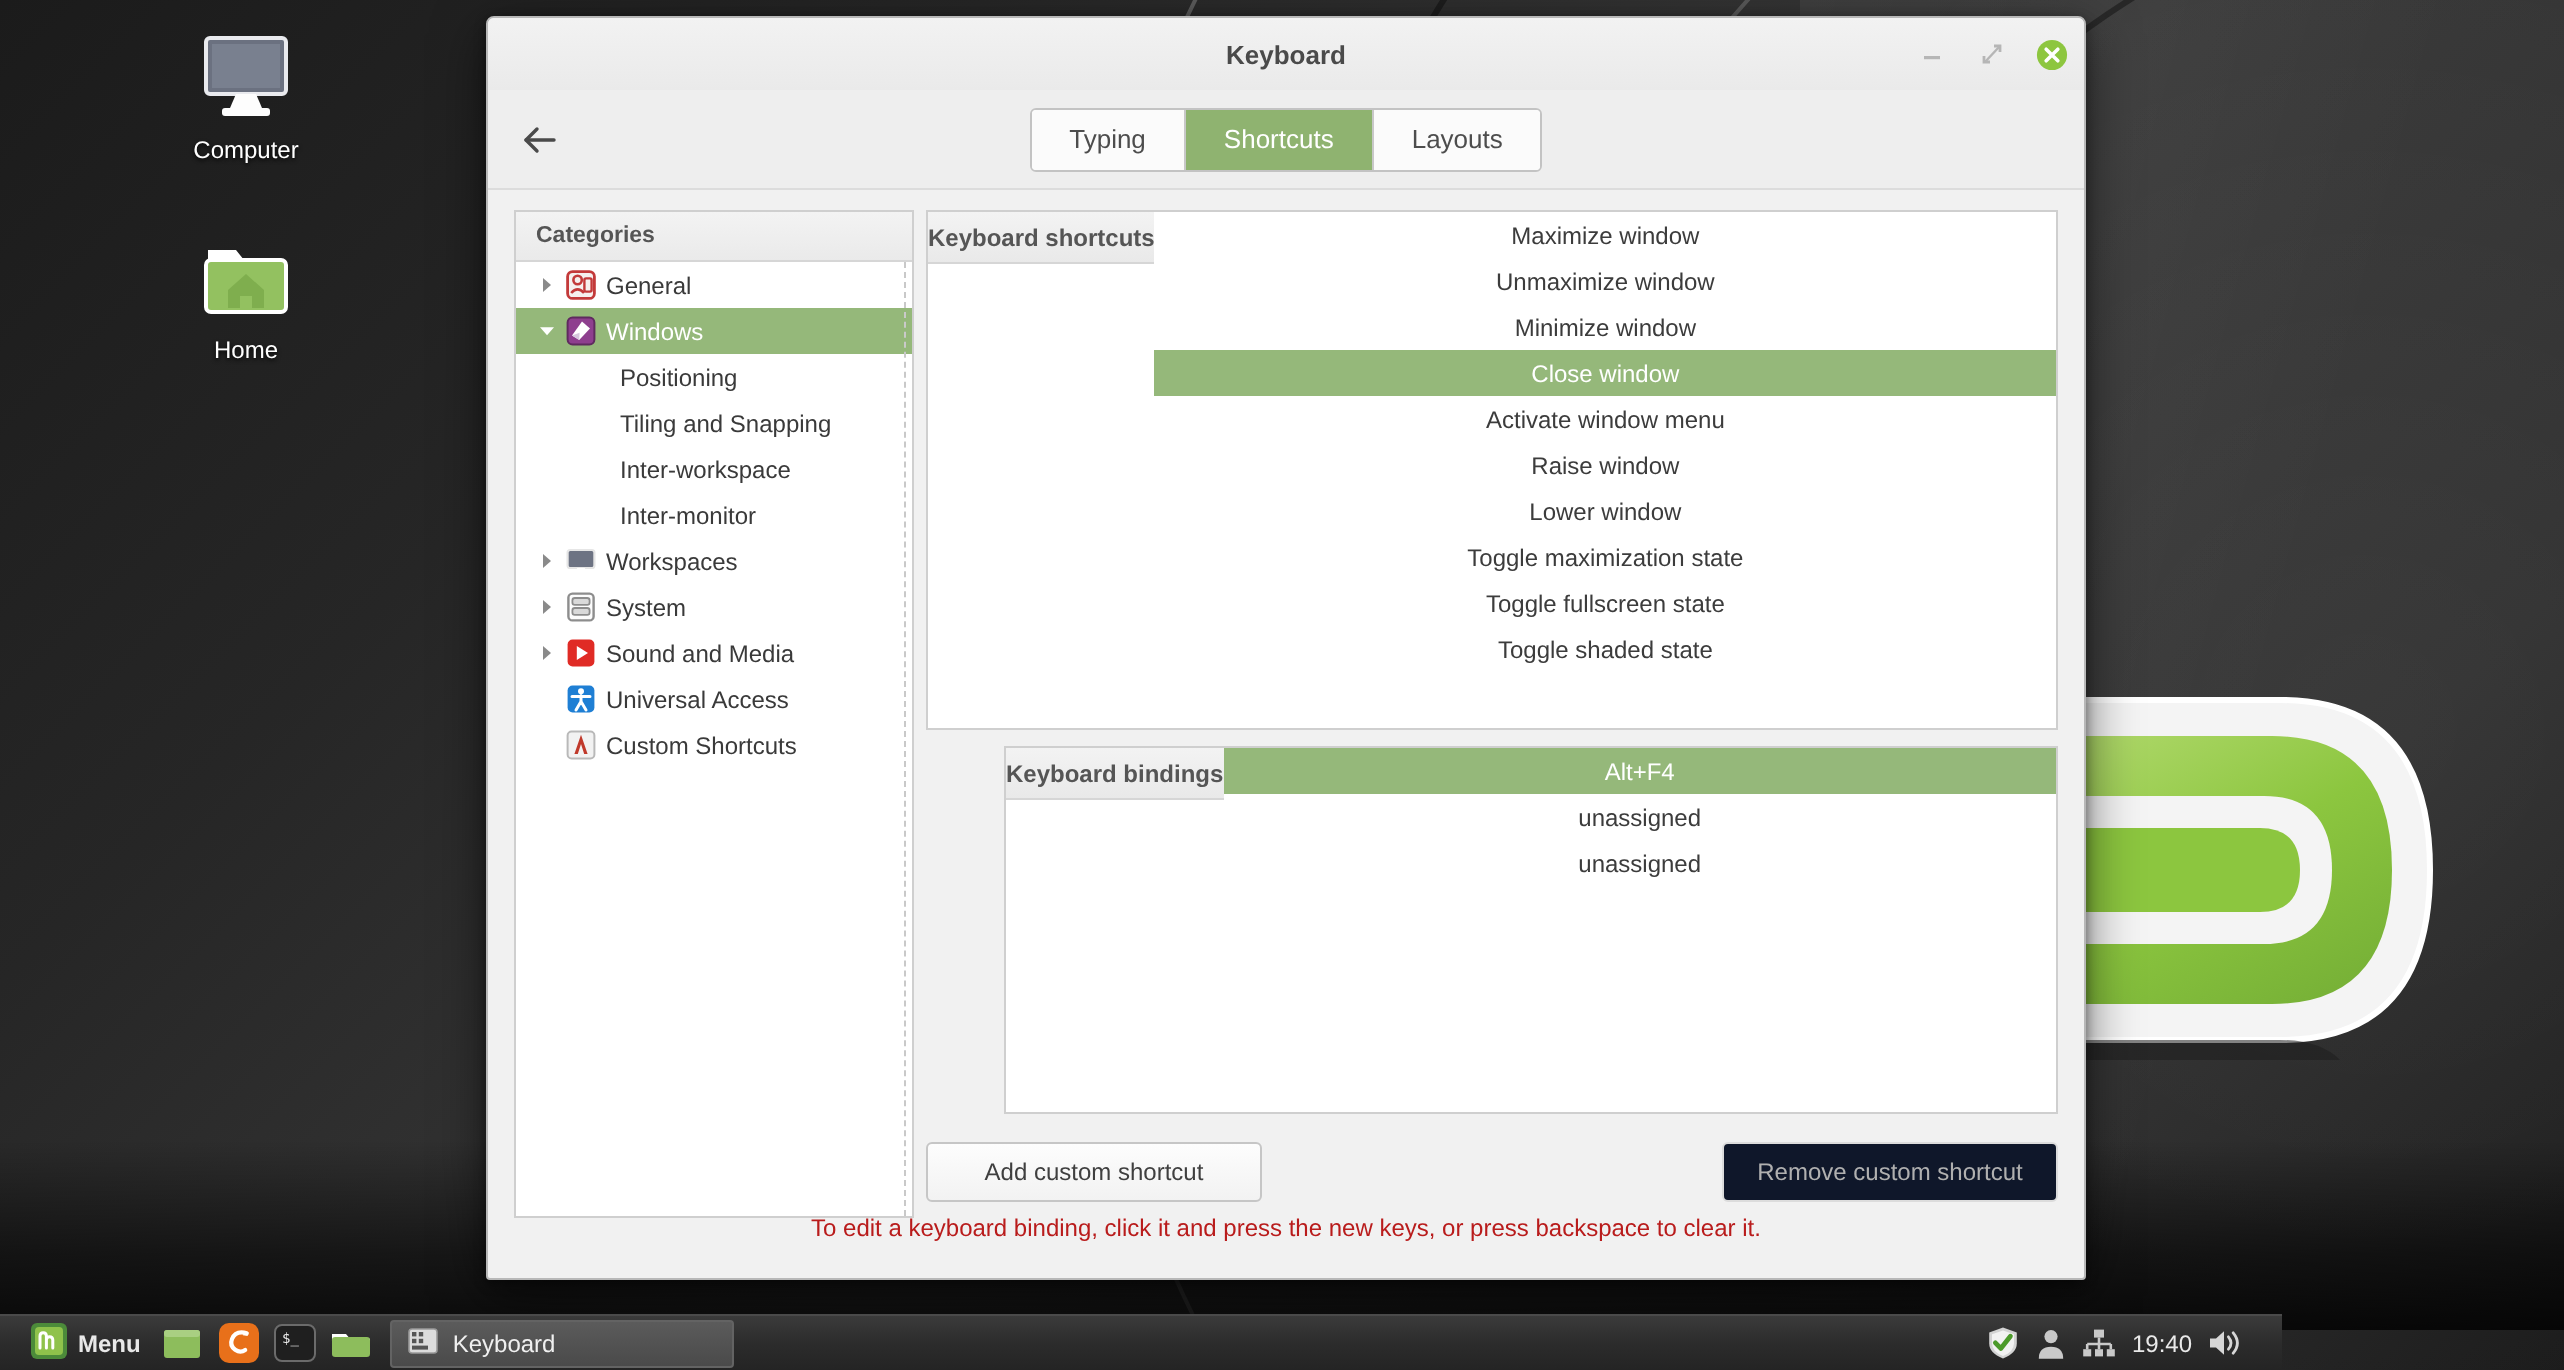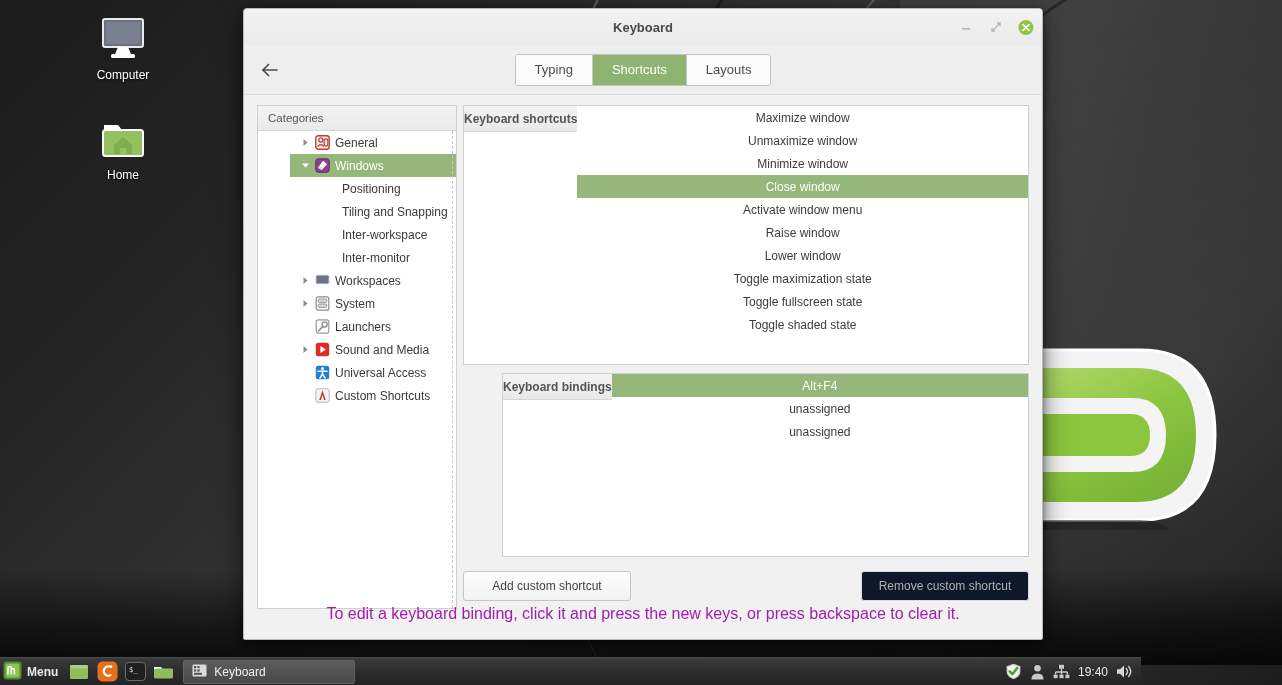--- a/index.html
+++ b/index.html
@@ -169,23 +169,23 @@
     border: 1px solid #cfcfcf;
     display: flex; flex-direction: column;
     overflow: hidden;
   }
   #sidebar-header {
     height: 25px;
     background: linear-gradient(180deg, #f3f3f3, #eaeaea);
     border-bottom: 1px solid #d6d6d6;
     display: flex; align-items: center;
     padding-left: 10px;
-    font-size: 11.5px; font-weight: normal; color: #555;
-  }
-  #cat-list { flex: 1 1 auto; overflow: hidden; position: relative; padding-left: 32px; }
+    font-size: 11.5px; font-weight: bold; color: #555;
+  }
+  #cat-list { flex: 1 1 auto; overflow: hidden; position: relative; }
   .cat-row {
     height: 23px;
     display: flex; align-items: center;
     font-size: 12px;
     color: #3a3a3a;
     padding-left: 8px;
     cursor: pointer;
     white-space: nowrap;
   }
   .cat-row.selected { background: #95b87a; color: #ffffff; }
@@ -253,32 +253,32 @@
   .btn.disabled {
     color: #b0b0b0;
     background: #0f172a;
     border-color: #dcdcdc;
     cursor: default;
   }
   #statusbar {
     flex: 0 0 auto;
     height: 30px;
     display: flex; align-items: center; justify-content: center;
-    font-size: 16px; color: #a21caf;
+    font-size: 12px; color: #b91c1c;
     padding-bottom: 20px;
   }
 
   
   #taskbar {
     position: absolute;
     left: 0; bottom: 0; width: 1141px; height: 28px;
     background: linear-gradient(180deg, #3b3b3b 0%, #2c2c2c 50%, #242424 100%);
     border-top: 1px solid #4a4a4a;
     display: flex; align-items: center;
-    padding: 0 0;
+    padding: 0 12px;
     color: #e6e6e6;
     font-size: 12px;
   }
   #menu-button {
     display: flex; align-items: center; gap: 5px;
     padding: 2px 7px 2px 3px; height: 24px; cursor: pointer;
   }
   #menu-button .lbl { font-weight: bold; color: #e8e8e8; }
   .tb-launcher { width: 24px; height: 24px; margin: 0 2px; display:flex; align-items:center; justify-content:center; cursor:pointer; }
   #window-list { display: flex; align-items: center; margin-left: 6px; }
@@ -469,31 +469,20 @@
           <span class="cat-icon">
             <svg width="15" height="15" viewBox="0 0 15 15">
               <rect x="1.2" y="0.8" width="12.6" height="13.4" rx="2" fill="#fcfcfc" stroke="#8d8d8d" stroke-width="1.2"></rect>
               <rect x="3.2" y="3" width="8.6" height="3.4" rx="1.2" fill="#d9d9d9" stroke="#8d8d8d" stroke-width="0.9"></rect>
               <rect x="3.2" y="8" width="8.6" height="3.4" rx="1.2" fill="#d9d9d9" stroke="#8d8d8d" stroke-width="0.9"></rect>
             </svg>
           </span>
           <span class="cat-label">System</span>
         </div>
 
-        <div class="cat-row">
-          <span class="expander"></span>
-          <span class="cat-icon">
-            <svg width="15" height="15" viewBox="0 0 15 15">
-              <rect x="1.2" y="0.8" width="12.6" height="13.4" rx="2" fill="#fbfbfb" stroke="#9a9a9a" stroke-width="1.2"></rect>
-              <circle cx="9.6" cy="5.4" r="2.6" fill="none" stroke="#8d8d8d" stroke-width="1.3"></circle>
-              <path d="M8 7.4 L3.4 12" stroke="#8d8d8d" stroke-width="1.6" stroke-linecap="round"></path>
-            </svg>
-          </span>
-          <span class="cat-label">Launchers</span>
-        </div>
 
         <div class="cat-row">
           <span class="expander">
             <svg width="9" height="9" viewBox="0 0 9 9">
                 <path d="M2.5 1 L6.5 4.5 L2.5 8 Z" fill="#8a8a8a"></path>
               </svg>
           </span>
           <span class="cat-icon">
             <svg width="15" height="15" viewBox="0 0 15 15">
               <rect x="0.8" y="0.8" width="13.4" height="13.4" rx="2.5" fill="#e02b25"></rect>

